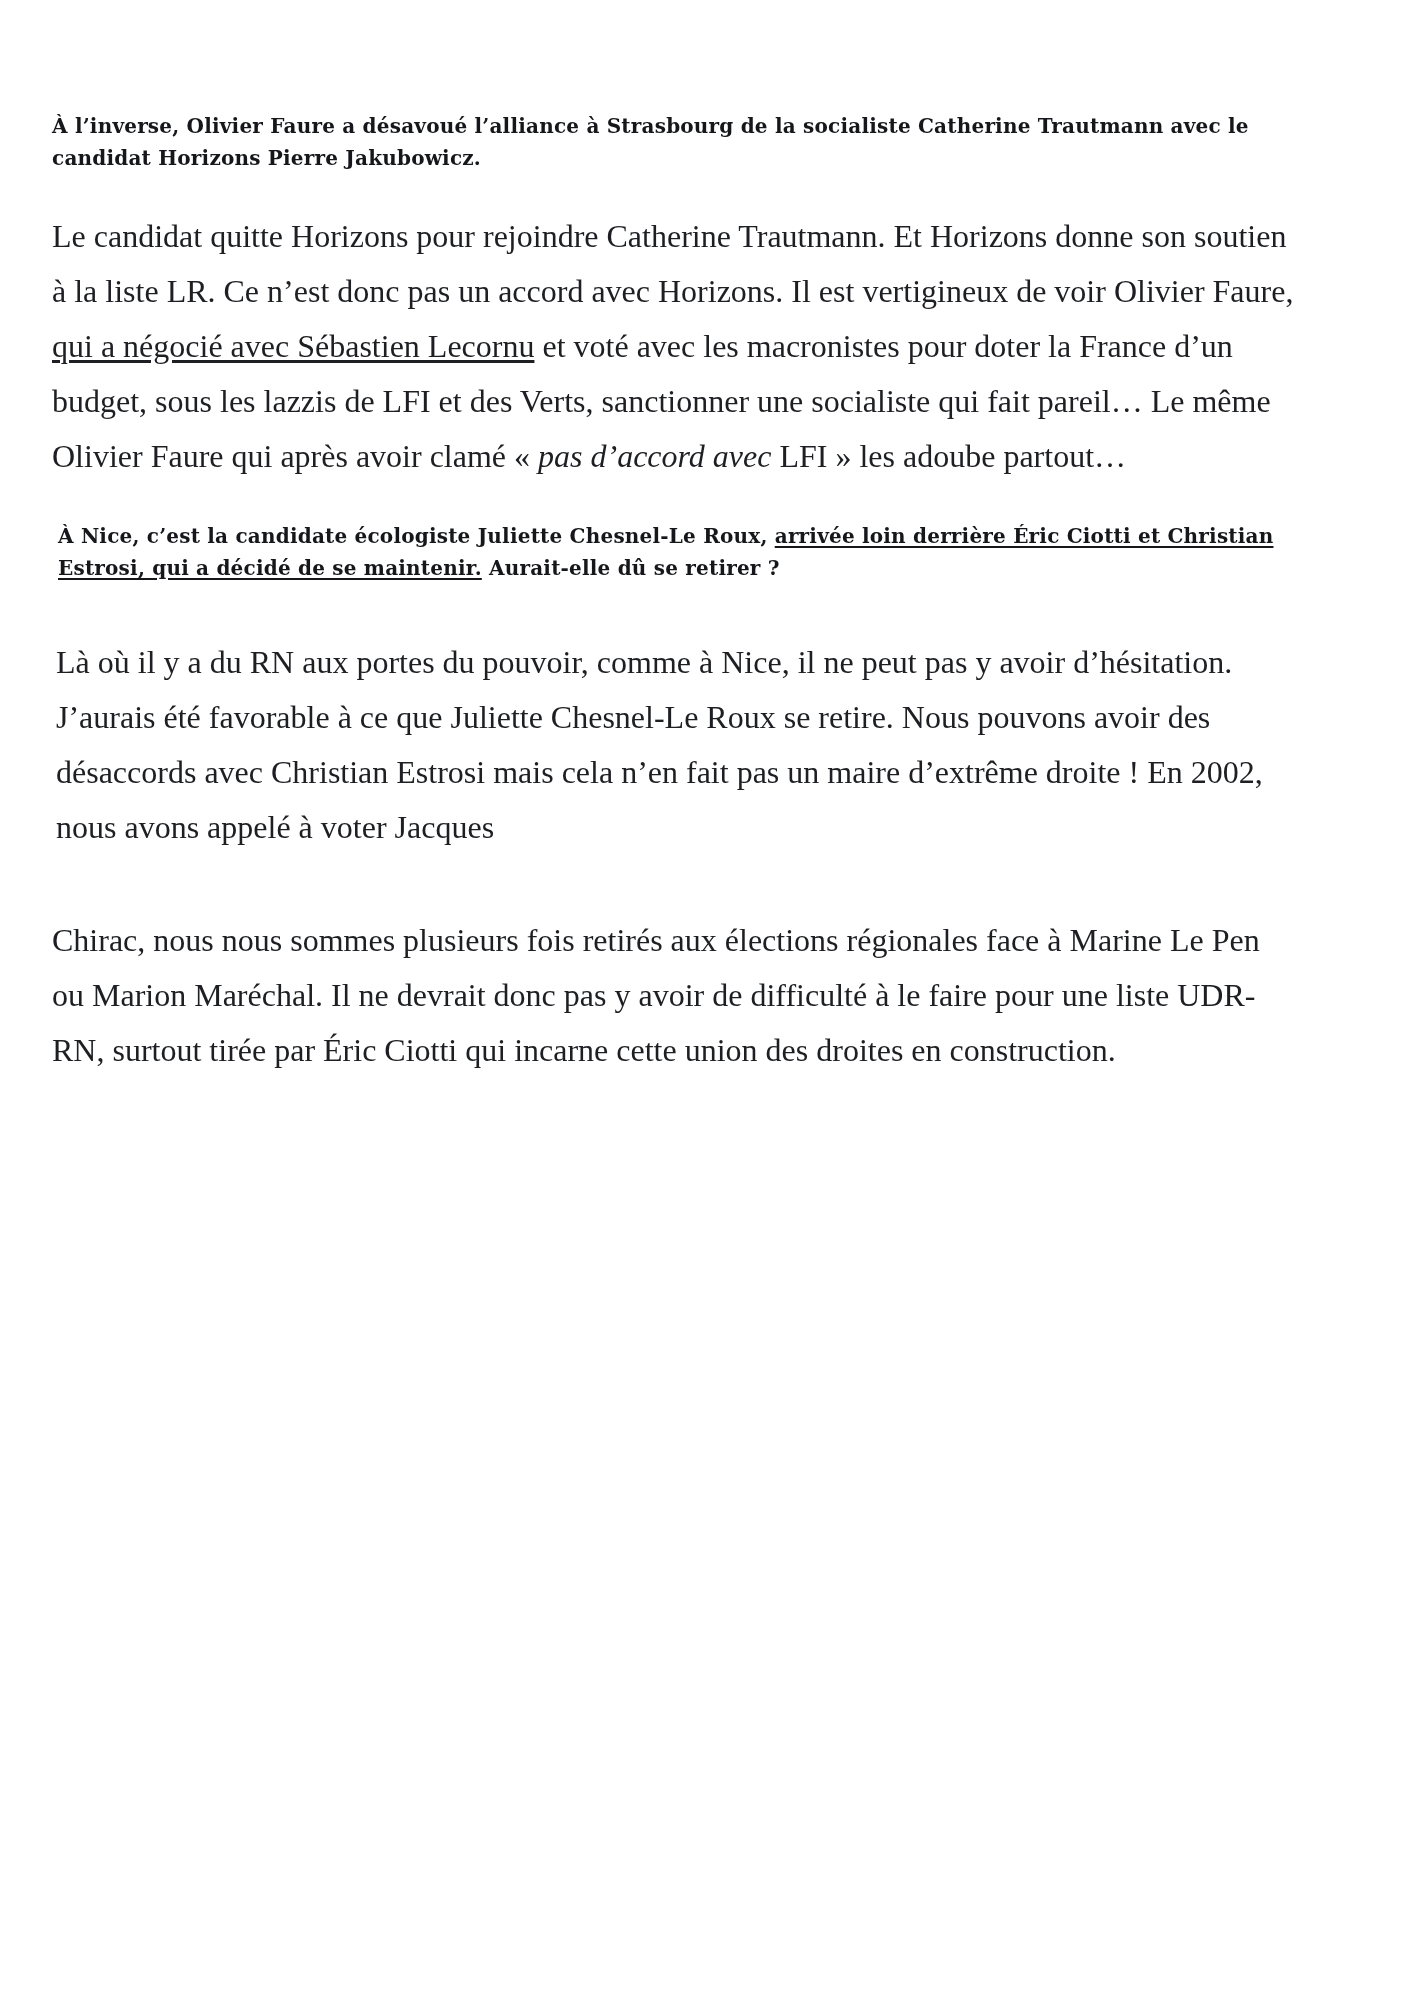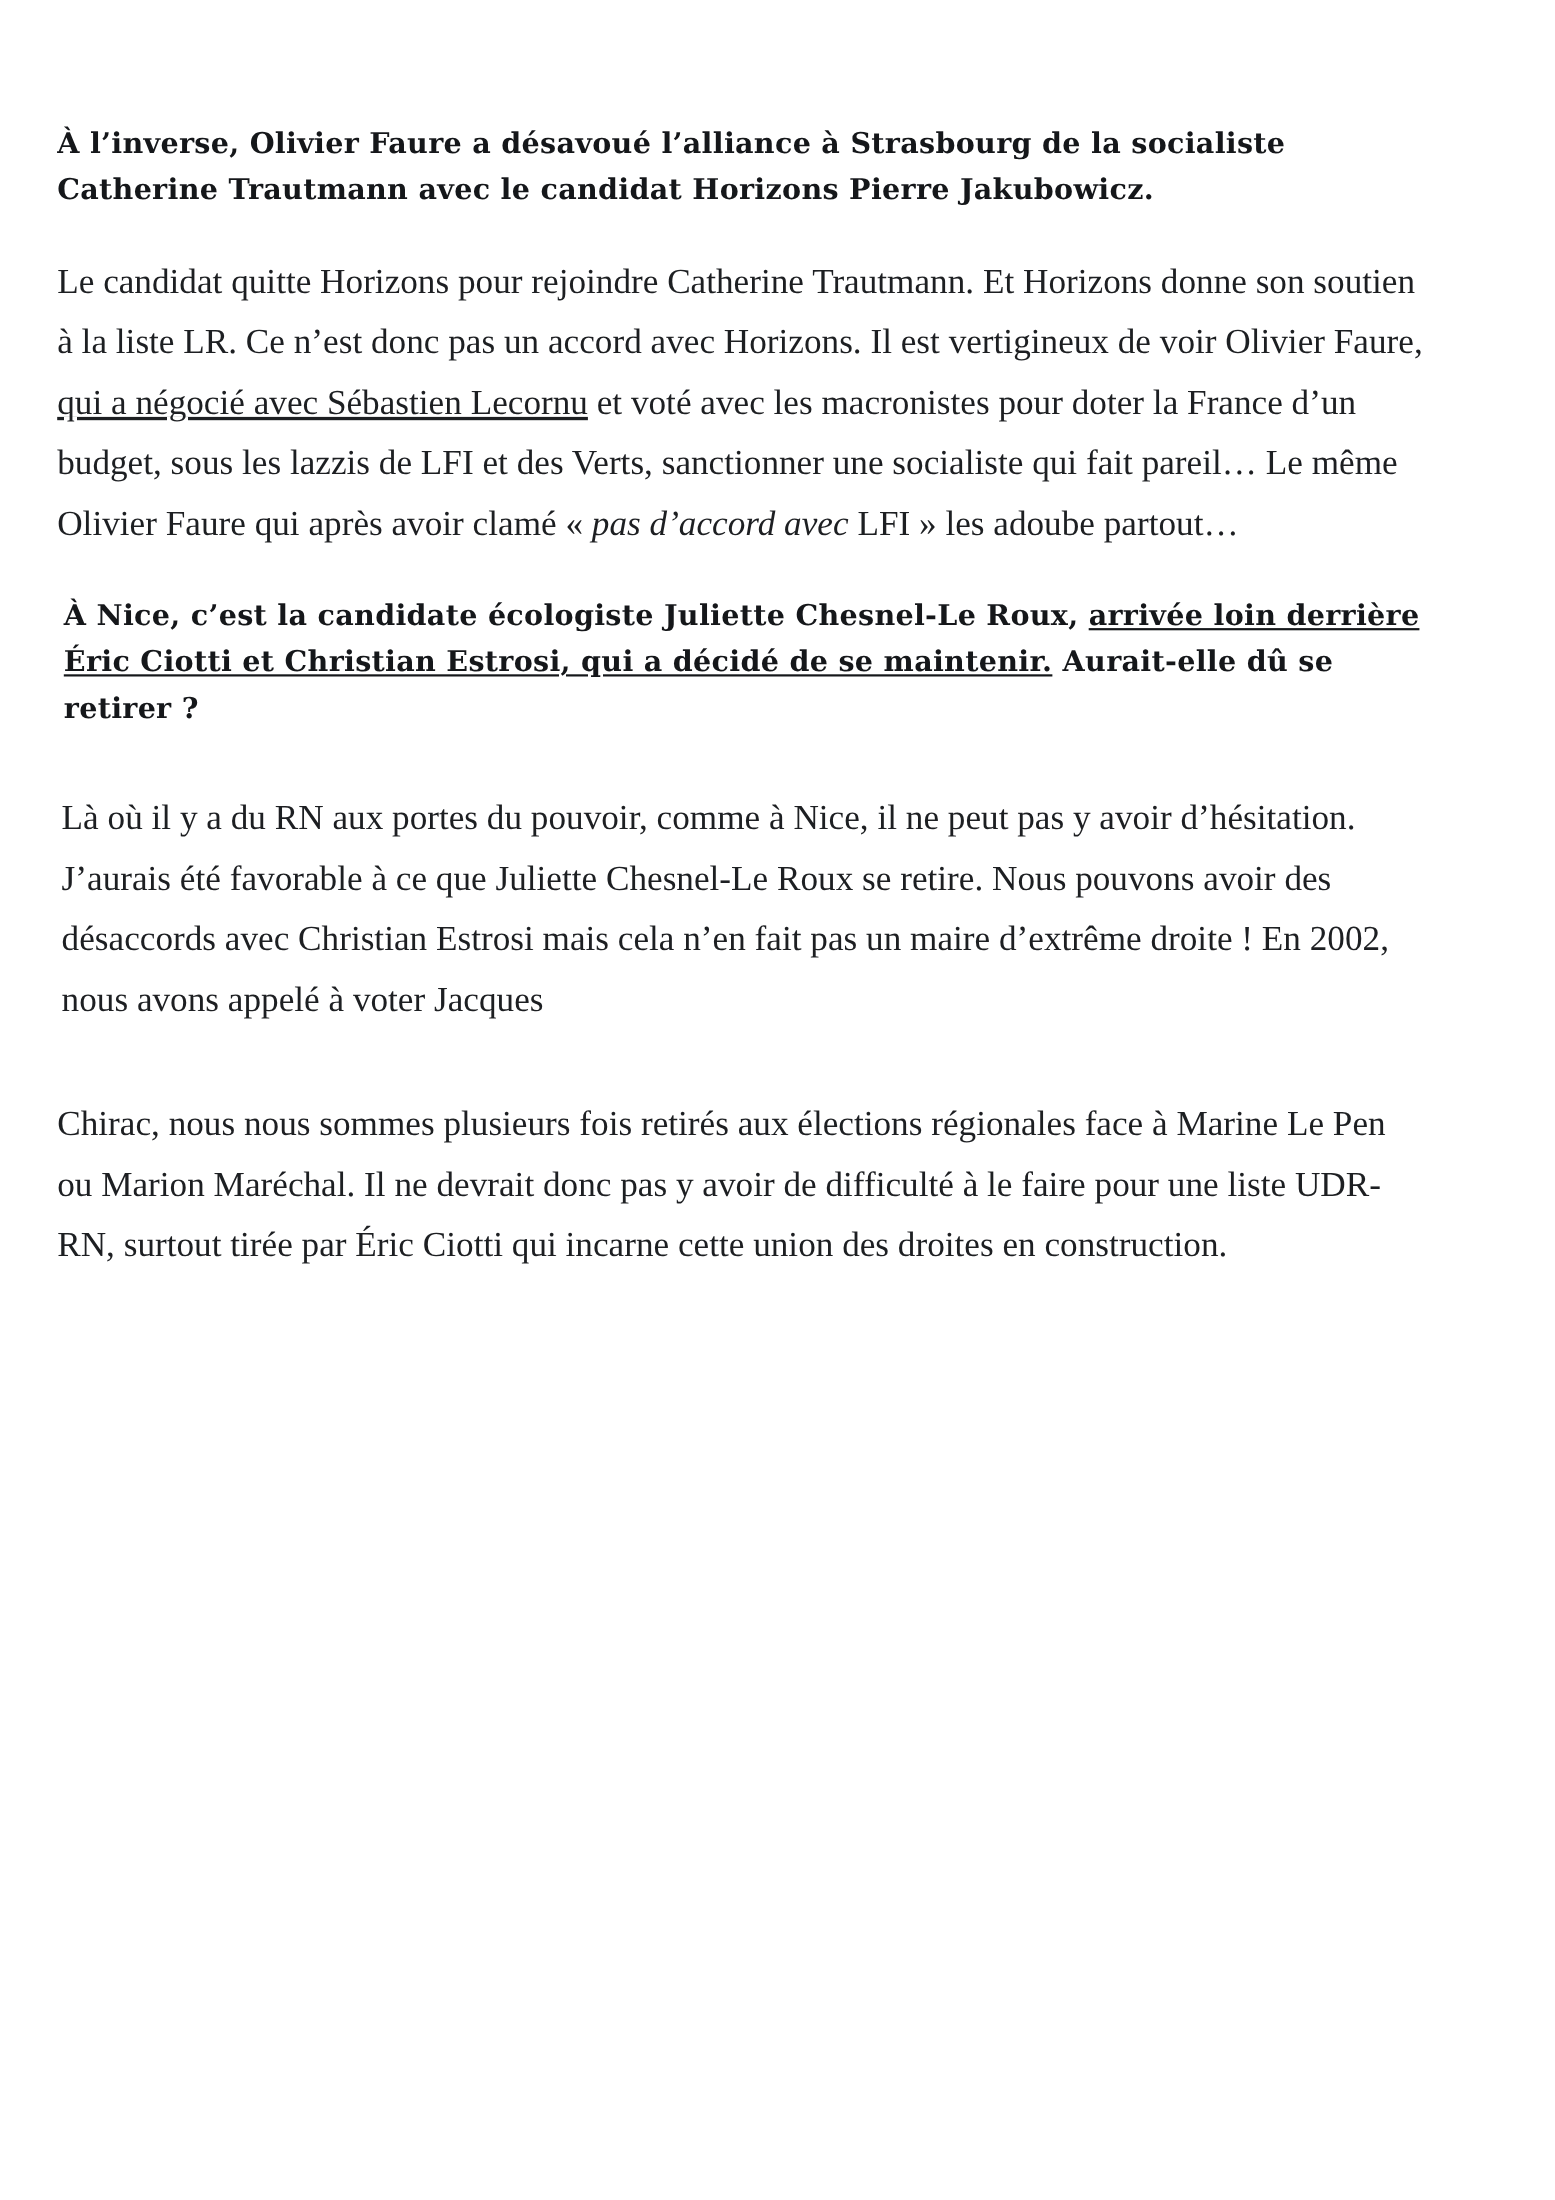--- a/index.html
+++ b/index.html
@@ -20,21 +20,21 @@
     min-height: 2000px;
     padding: 110px 115px 0 52px;
     background: #ffffff;
   }
   .article {
     max-width: 1320px;
   }
   .q {
     font-family: "DejaVu Serif", "Liberation Serif", serif;
     font-weight: 700;
-    font-size: 26px;
+    font-size: 20px;
     line-height: 1.62;
     color: #15171a;
     letter-spacing: 0.01em;
     margin: 0 0 34px 0;
   }
   .q .u {
     text-decoration: underline;
     text-underline-offset: 3px;
   }
   .a {

